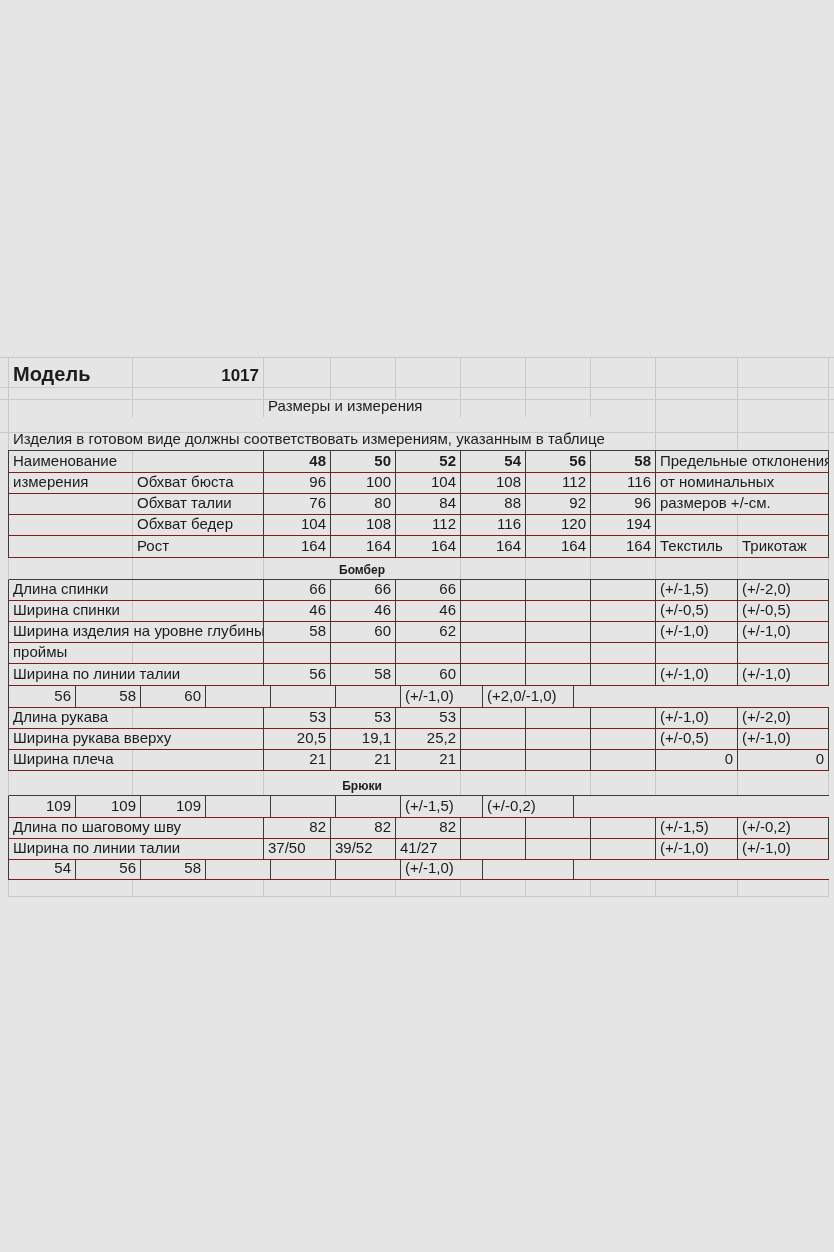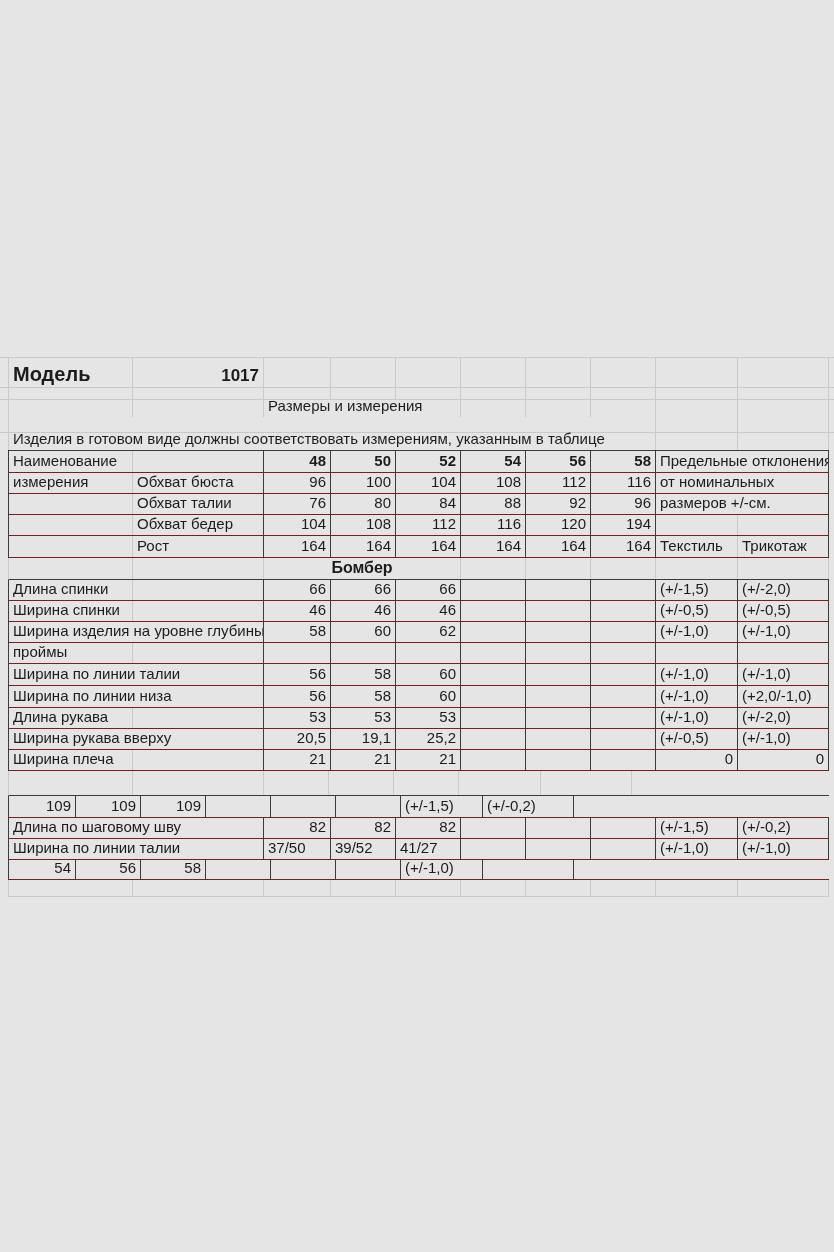--- a/index.html
+++ b/index.html
@@ -21,21 +21,21 @@
   }
   .c.ltd{border-right-color:#c9c9c9;}
   .num{justify-content:flex-end;}
   .ctr{justify-content:center;}
   .bold{font-weight:bold;}
   .wA{width:124px}.wB{width:131px}.wC{width:67px}.wD{width:65px}
   .wI{width:82px}.wJ{width:91px}
   .wAB{width:255px}.wCE{width:197px}.wIJ{width:173px}.wNote{width:647px}
   .model-lbl{font-size:20px;font-weight:bold;}
   .model-num{font-size:17px;font-weight:bold;}
-  .sec-title{font-size:16px;font-weight:bold;}
+  .sec-title{font-size:12px;font-weight:bold;}
   
   .h30{height:30px}.h12{height:12px}.h33{height:33px}.h18{height:18px}
   .h23{height:23px}.h21{height:21px}.h22{height:22px}.h25{height:25px}
   .h20{height:20px}.h17{height:17px}
 </style>
 </head>
 <body>
 
 <div class="stage">
 
@@ -219,21 +219,20 @@
       <div class="c wD num">58</div>
       <div class="c wD num">60</div>
       <div class="c wD"></div>
       <div class="c wD"></div>
       <div class="c wD"></div>
       <div class="c wI">(+/-1,0)</div>
       <div class="c wJ">(+/-1,0)</div>
     </div>
 
     <div class="row blk h22">
-      <div class="c wAB">Ширина по линии низа</div>
       <div class="c wC num">56</div>
       <div class="c wD num">58</div>
       <div class="c wD num">60</div>
       <div class="c wD"></div>
       <div class="c wD"></div>
       <div class="c wD"></div>
       <div class="c wI">(+/-1,0)</div>
       <div class="c wJ">(+2,0/-1,0)</div>
     </div>
 
@@ -271,20 +270,21 @@
       <div class="c wD"></div>
       <div class="c wD"></div>
       <div class="c wD"></div>
       <div class="c wI num">0</div>
       <div class="c wJ num">0</div>
     </div>
 
     <div class="row sec h25">
       <div class="c wA"></div>
       <div class="c wB"></div>
+      <div class="c wCE ctr sec-title">Брюки</div>
       <div class="c wD"></div>
       <div class="c wD"></div>
       <div class="c wD"></div>
       <div class="c wI"></div>
       <div class="c wJ"></div>
     </div>
 
     <div class="row blk h22">
       <div class="c wC num">109</div>
       <div class="c wD num">109</div>

